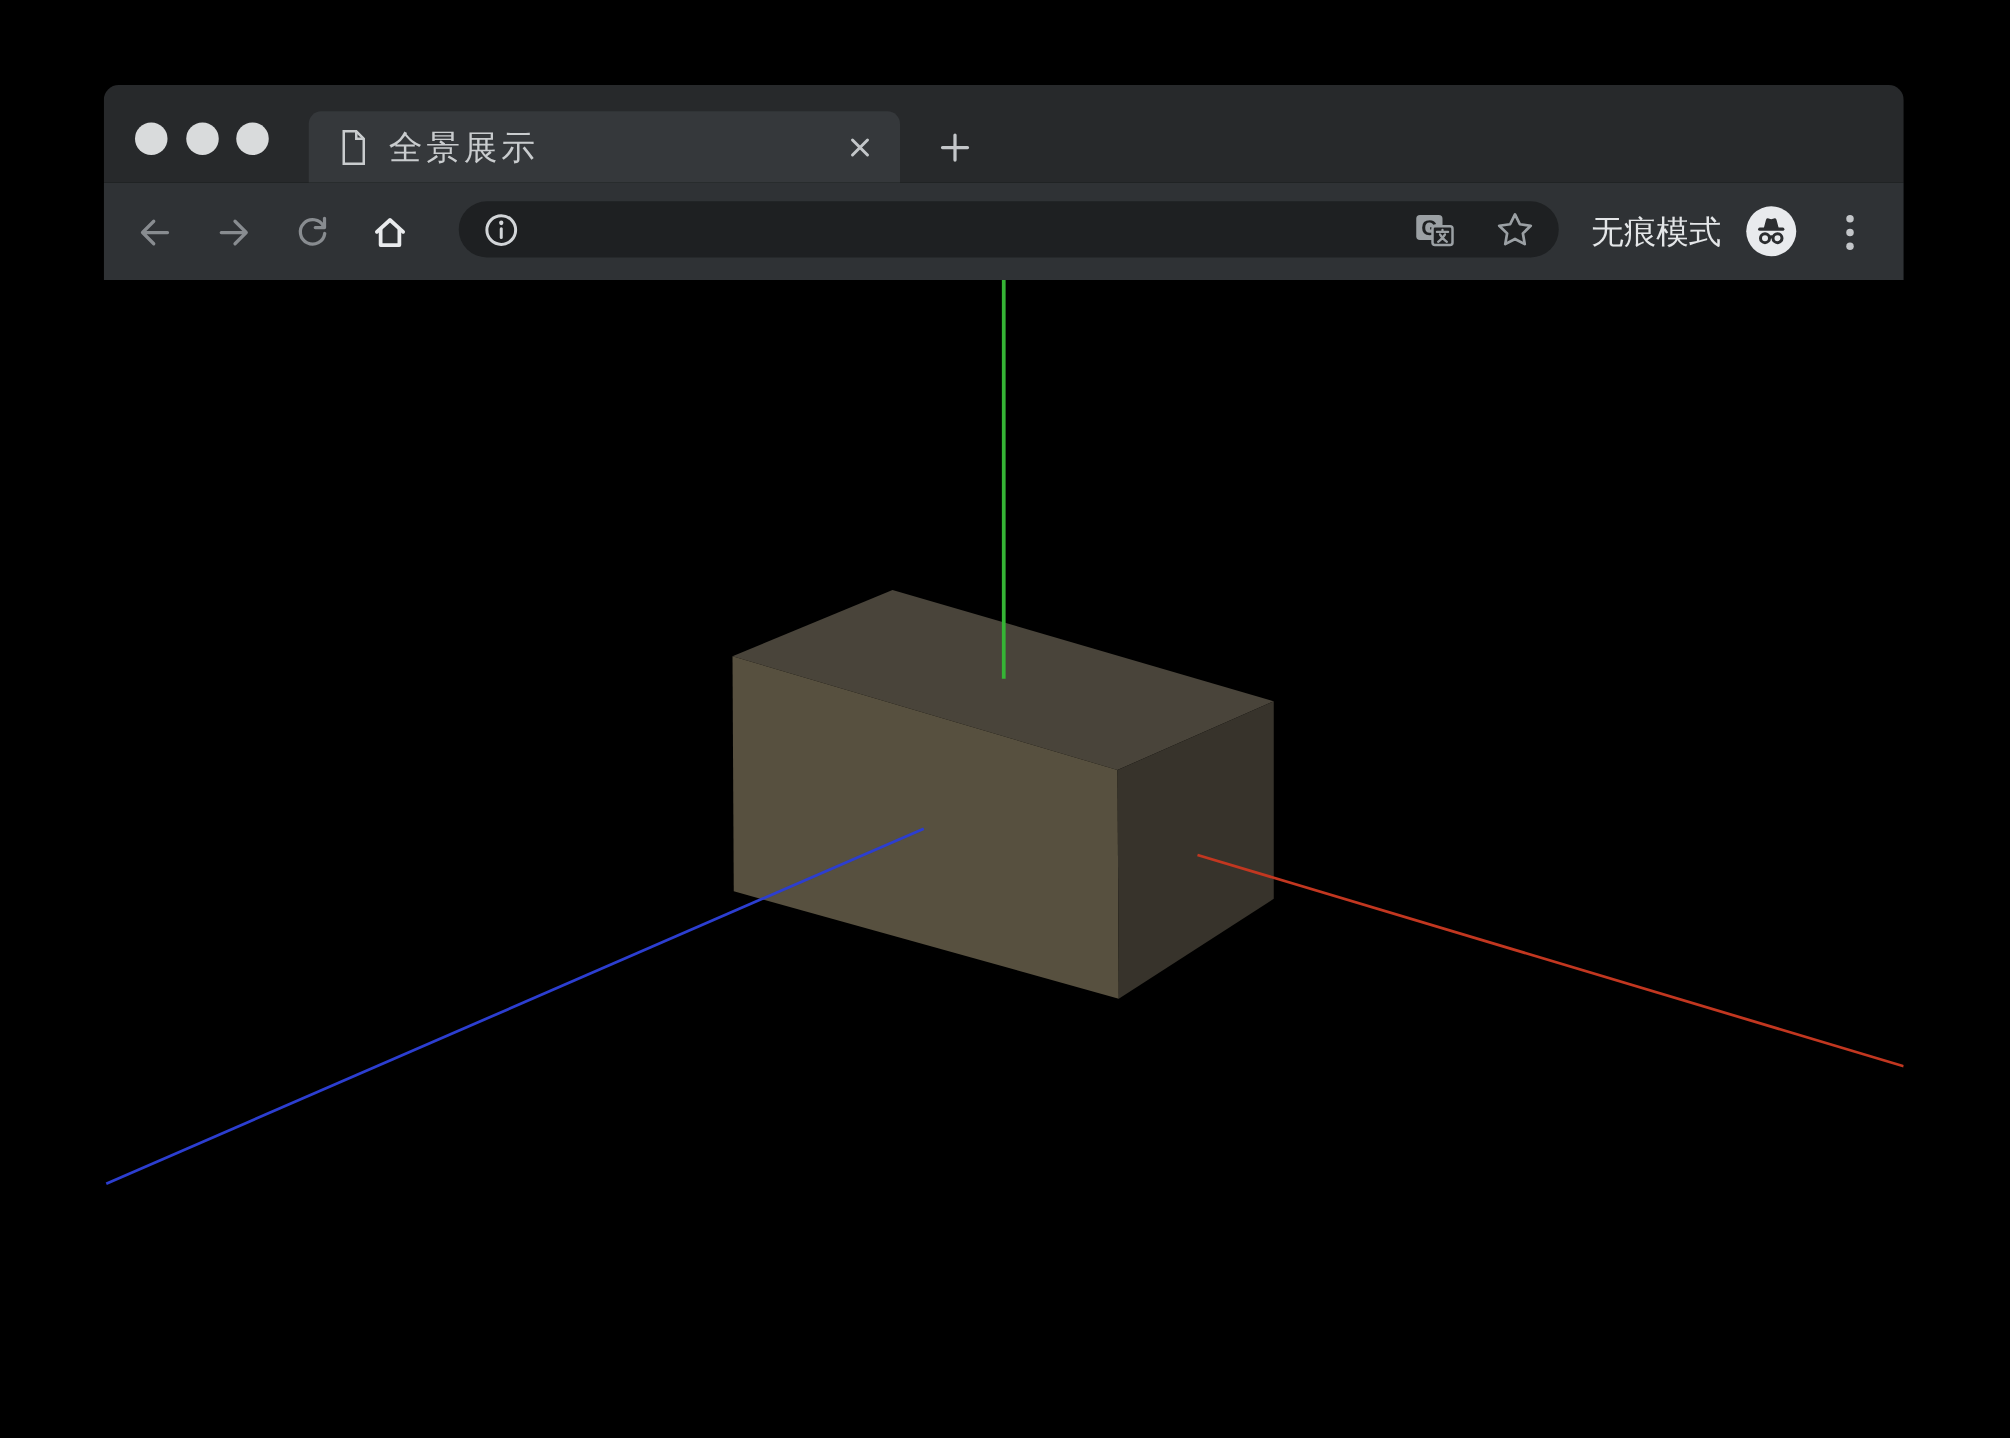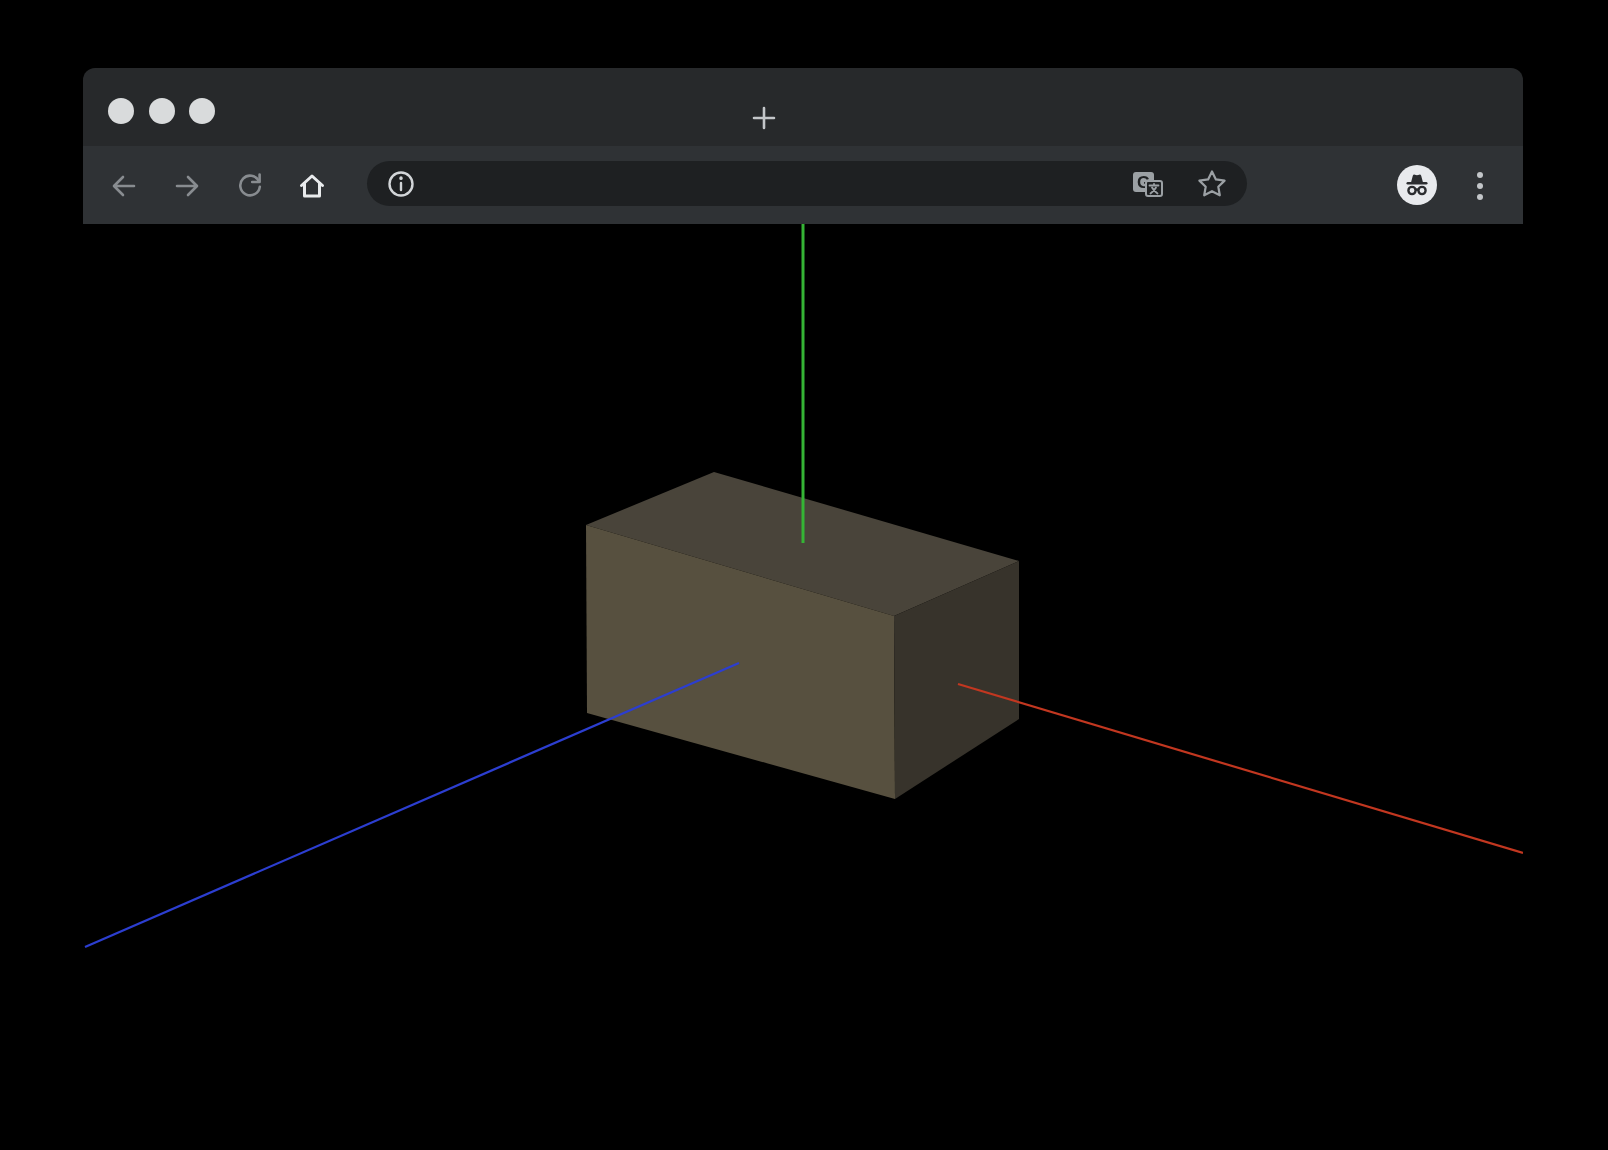--- a/index.html
+++ b/index.html
@@ -36,20 +36,34 @@
 </head>
 <body>
 
 <div class="browser-window">
 
   <div class="tabbar" style="background: rgb(39, 41, 43);">
     <span class="traffic-light tl-close" style="background: rgb(217, 219, 220);"></span>
     <span class="traffic-light tl-min" style="background: rgb(217, 219, 220);"></span>
     <span class="traffic-light tl-zoom" style="background: rgb(217, 219, 220);"></span>
 
+    <div class="tab" style="background: rgb(53, 56, 59);">
+      <svg class="tab-favicon" width="22" height="30" viewBox="0 0 22 30">
+        <g fill="none" stroke-width="2" stroke="#c9ccce">
+          <path d="M3 2 H13 L19 8 V28 H3 Z"></path>
+          <path d="M13 2 V8 H19"></path>
+        </g>
+      </svg>
+      <span class="tab-title">全景展示</span>
+      <svg class="tab-close" width="26" height="26" viewBox="0 0 26 26">
+        <g fill="none" stroke-width="2.4" stroke-linecap="round" stroke="#c3c6c9">
+          <path d="M7 7 L19 19 M19 7 L7 19"></path>
+        </g>
+      </svg>
+    </div>
 
     <svg class="newtab-btn" width="30" height="30" viewBox="0 0 30 30">
       <g fill="none" stroke-width="2.6" stroke-linecap="round" stroke="#c3c6c9">
         <path d="M15 5 V25 M5 15 H25"></path>
       </g>
     </svg>
   </div>
 
   <div class="navbar" style="background: rgb(47, 50, 53);">
 
@@ -96,20 +110,21 @@
           <path d="M20.5 19.5 H29.5 M25 19.5 V17.8"></path>
           <path d="M21.5 27.5 C24 25.5 26 23.5 27 21.5 M28.5 27.5 C26 25.5 24 23.5 23 21.5"></path>
         </g>
       </svg>
 
       <svg class="omni-star" width="36" height="36" viewBox="0 0 36 36">
         <path d="M18 5.5 L21.9 13.4 L30.6 14.6 L24.3 20.7 L25.8 29.3 L18 25.2 L10.2 29.3 L11.7 20.7 L5.4 14.6 L14.1 13.4 Z" fill="none" stroke-width="2.2" stroke-linejoin="round" stroke="#9ba0a4"></path>
       </svg>
     </div>
 
+    <span class="incog-label">无痕模式</span>
 
     <svg class="incog-badge" width="42" height="42" viewBox="0 0 42 42">
       <circle cx="21" cy="21" r="20" fill="#e8eaed"></circle>
       <g fill="#2b2d30">
         <path d="M15 18.5 L16.8 11.8 Q17.3 10.3 18.9 10.7 L21 11.3 L23.1 10.7 Q24.7 10.3 25.2 11.8 L27 18.5 Z"></path>
         <rect x="10.5" y="18" width="21" height="2.6" rx="1.3"></rect>
       </g>
       <g fill="none" stroke-width="2.4" stroke="#2b2d30">
         <circle cx="16" cy="26.5" r="3.6"></circle>
         <circle cx="26" cy="26.5" r="3.6"></circle>

